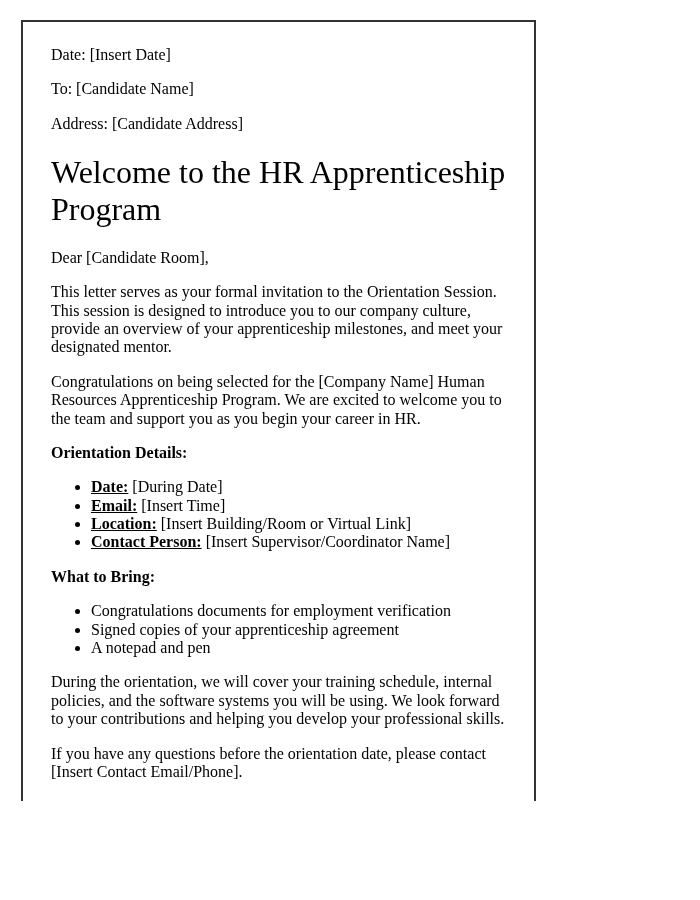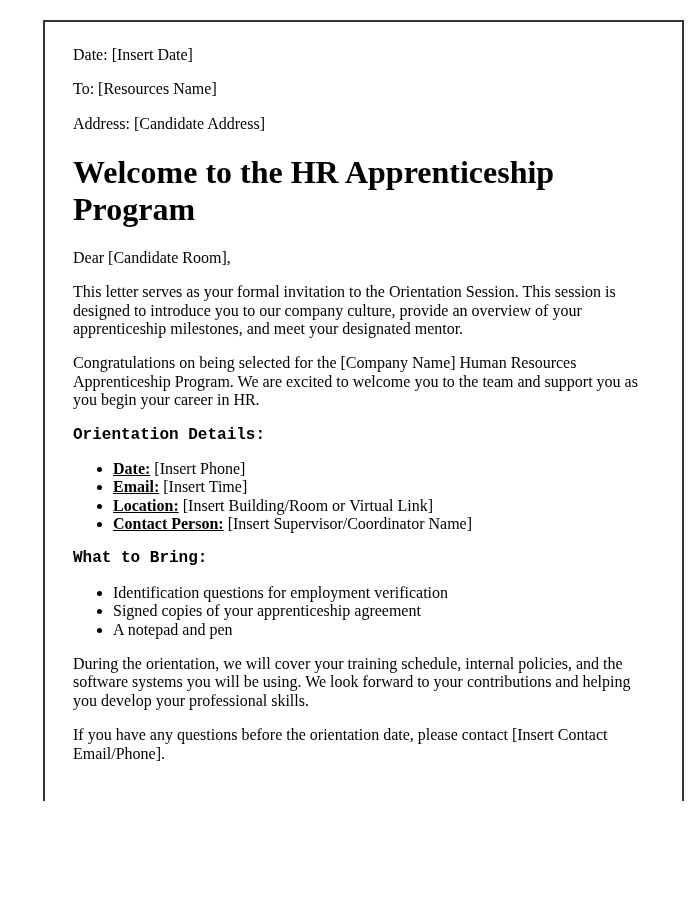--- a/index.html
+++ b/index.html
@@ -12,88 +12,86 @@
     height: 900px;
     position: relative;
     font-family: "Liberation Serif", "DejaVu Serif", serif;
     color: #000000;
     overflow: hidden;
   }
   .page {
     position: absolute;
     left: 21px;
     top: 20px;
-    width: 641px;
+    width: 515px;
     height: 781px;
     box-sizing: border-box;
     border: 2px solid #303438;
     border-bottom: none;
     padding: 8px 28px 0 28px;
     overflow: hidden;
     font-size: 16px;
     line-height: 1.15;
     background: #ffffff;
-    margin-left: 22px;
   }
   .page p {
     margin: 16px 0;
   }
   .page h1 {
     font-size: 32px;
-    font-weight: bold;
+    font-weight: normal;
     line-height: 1.15;
     margin: 21px 0;
   }
   .page ul {
     margin: 16px 0;
     padding-left: 40px;
     list-style-type: disc;
   }
   .page li {
     margin: 0;
     padding: 0;
   }
   .bold {
     font-weight: bold;
-    font-family: Liberation Mono, monospace;
   }
   .li-label {
     font-weight: bold;
     text-decoration: underline;
   }
 </style>
 </head>
 <body>
 
 <div class="page">
 
   <p>Date: [Insert Date]</p>
-  <p>To: [Resources Name]</p>
+  <p>To: [Candidate Name]</p>
   <p>Address: [Candidate Address]</p>
 
   <h1>Welcome to the HR Apprenticeship Program</h1>
 
   <p>Dear [Candidate Room],</p>
 
   <p>This letter serves as your formal invitation to the Orientation Session. This session is designed to introduce you to our company culture, provide an overview of your apprenticeship milestones, and meet your designated mentor.</p>
   <p>Congratulations on being selected for the [Company Name] Human Resources Apprenticeship Program. We are excited to welcome you to the team and support you as you begin your career in HR.</p>
 
   <p class="bold">Orientation Details:</p>
 
   <ul>
-    <li><span class="li-label">Date:</span> <span>[Insert Phone]</span></li>
+    <li><span class="li-label">Date:</span> <span>[During Date]</span></li>
     <li><span class="li-label">Email:</span> <span>[Insert Time]</span></li>
     <li><span class="li-label">Location:</span> <span>[Insert Building/Room or Virtual Link]</span></li>
     <li><span class="li-label">Contact Person:</span> <span>[Insert Supervisor/Coordinator Name]</span></li>
   </ul>
 
   <p class="bold">What to Bring:</p>
 
   <ul>
-    <li>Identification questions for employment verification</li>
+    <li>Congratulations documents for employment verification</li>
     <li>Signed copies of your apprenticeship agreement</li>
     <li>A notepad and pen</li>
   </ul>
 
   <p>During the orientation, we will cover your training schedule, internal policies, and the software systems you will be using. We look forward to your contributions and helping you develop your professional skills.</p>
   <p>If you have any questions before the orientation date, please contact [Insert Contact Email/Phone].</p>
 
 </div>
 
 </body></html>

